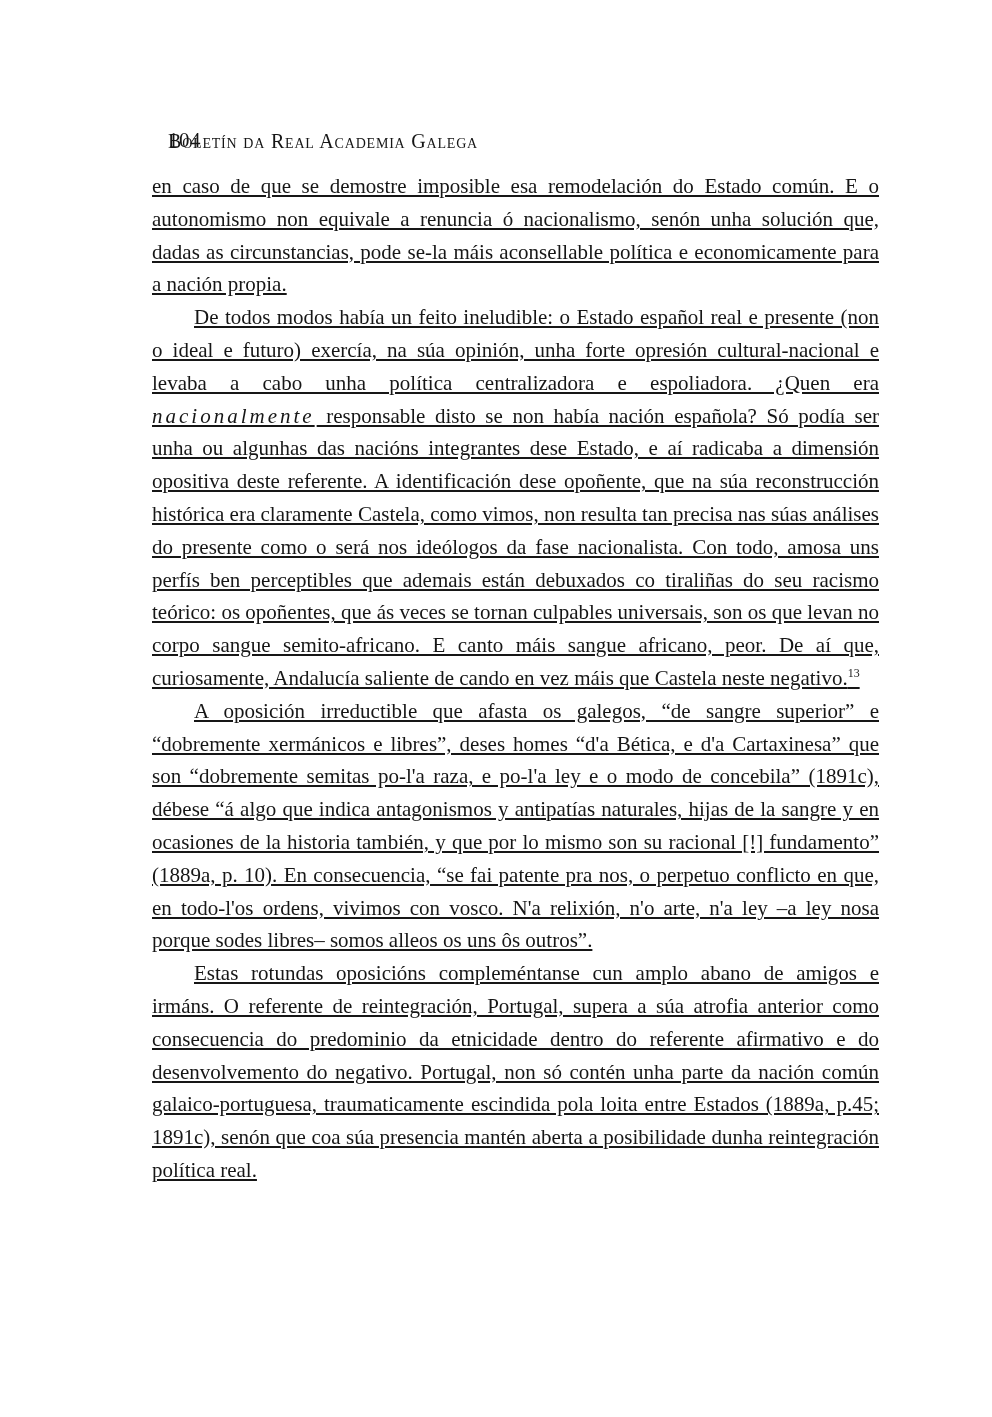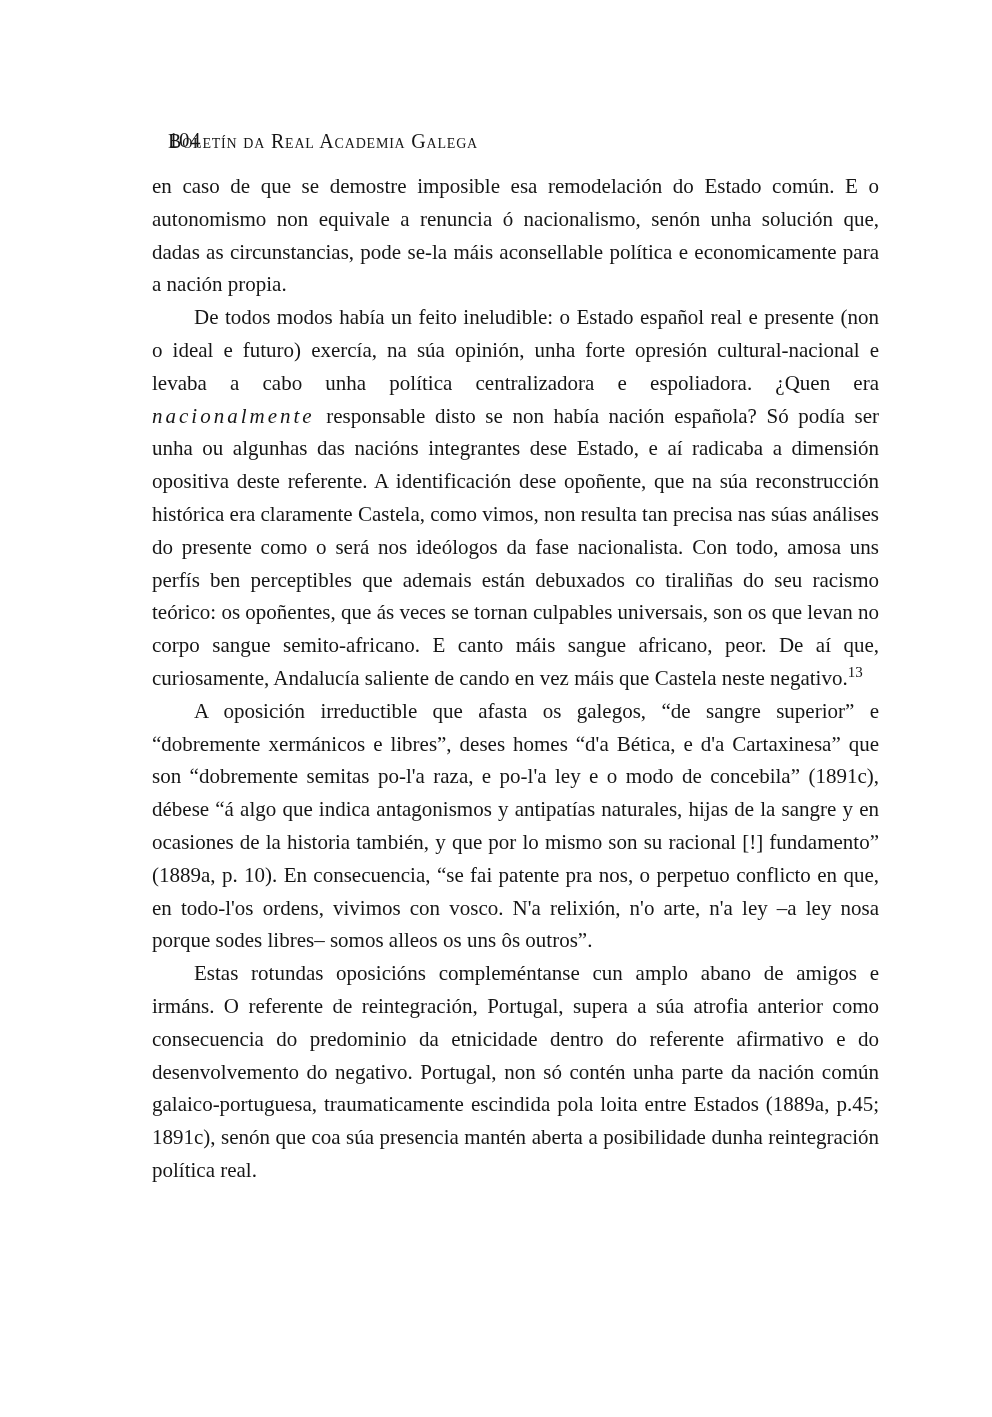--- a/index.html
+++ b/index.html
@@ -45,29 +45,29 @@
   .text-column {
     position: absolute;
     top: 170px;
     left: 152px;
     width: 727px;
     font-size: 21px;
     line-height: 32.8px;
     text-align: justify;
     text-justify: inter-word;
   }
-  .para { text-indent: 0; }
+  .para { text-indent: 0; text-decoration: underline; }
   .para.indented { text-indent: 42px; }
   .emph-spaced {
     font-style: italic;
     letter-spacing: 3px;
     padding-right: 2px;
   }
   .footnote-ref {
-    font-size: 15px;
+    font-size: 12px;
     line-height: 0;
     vertical-align: super;
   }
 </style>
 </head>
 <body>
 
 <div class="page">
 
   <div class="page-header">

